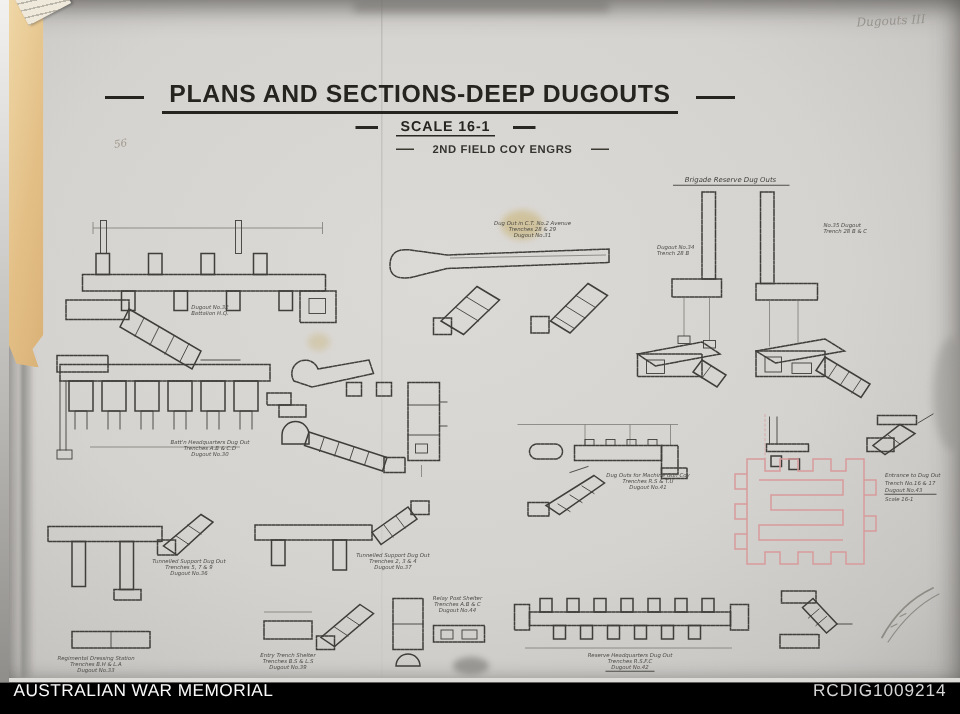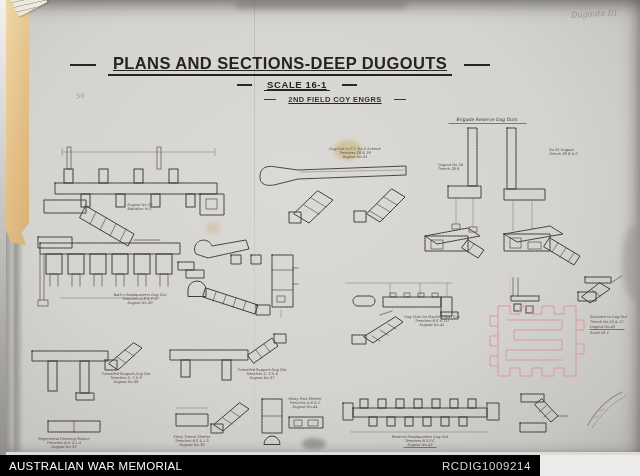--- a/index.html
+++ b/index.html
@@ -28,21 +28,21 @@
   
   .tape{position:absolute;left:6px;top:0;width:23px;height:245px;
         background:linear-gradient(100deg,#efd7a6,#e3bf86 55%,#d9b177);
         clip-path:polygon(0 0,100% 0,100% 91%,68% 95%,86% 100%,22% 99%,0 94%);
         box-shadow:2px 0 3px rgba(40,35,25,.3);}
   .tag{position:absolute;left:7px;top:-6px;width:32px;height:26px;background:#efe9db;
        transform:rotate(-28deg);transform-origin:left top;box-shadow:1px 1px 2px rgba(0,0,0,.3);
        background-image:repeating-linear-gradient(15deg,rgba(90,88,80,.35) 0 1px,transparent 1px 5px);}
   
   .titleblock{position:absolute;left:70px;top:54px;width:420px;color:#26241f;}
-  .trow{display:flex;align-items:center;justify-content:center;gap:12px;text-decoration:underline;}
+  .trow{display:flex;align-items:center;justify-content:center;gap:12px;}
   .rule{height:2px;width:26px;background:#26241f;}
   .rule-sm{height:1.5px;width:15px;background:#2a2823;}
   .rule-xs{height:1px;width:12px;background:#3a382f;}
   .title-text{font-size:16.5px;font-weight:700;letter-spacing:.4px;white-space:nowrap;
               border-bottom:2.2px solid #26241f;padding:0 5px 1px;}
   .scale-row{margin-top:3px;transform:translateX(17px);}
   .scale-text{font-size:9.5px;font-weight:700;letter-spacing:.6px;border-bottom:1.5px solid #2a2823;padding:0 3px;}
   .unit-row{margin-top:4px;transform:translateX(55px);}
   .unit-text{font-size:7.5px;font-weight:700;letter-spacing:.4px;color:#35332d;}
   
@@ -56,22 +56,22 @@
   .thin{stroke-width:.6;}
   .dot{stroke-dasharray:1.8 1.1;}
   .dim{stroke:#77756f;stroke-width:.5;fill:none;}
   .pink{stroke:#d79b9b;fill:none;stroke-width:1;}
   .pinkd{stroke:#d79b9b;fill:none;stroke-width:.5;stroke-dasharray:2 1.2;}
   .hand{stroke:#8d8b84;fill:none;stroke-linecap:round;}
   .cap{font:italic 3.6px "DejaVu Sans",sans-serif;fill:#4e4c47;text-anchor:middle;}
   .caph{font:italic 4.6px "DejaVu Sans",sans-serif;fill:#3e3c37;text-anchor:middle;}
   .capl{text-anchor:start;}
   
-  .footer{position:absolute;left:0;bottom:0;width:540px;height:21px;background:#000;
-          display:flex;align-items:center;justify-content:space-between;padding:0 9px;box-sizing:border-box;}
+  .footer{position:absolute;left:0;bottom:0;width:640px;height:21px;background:#000;
+          display:flex;justify-content:space-between;padding:0 9px;box-sizing:border-box;}
   .footer .fl{font-size:11.5px;letter-spacing:.3px;color:#fafafa;}
   .footer .fr{font-size:11.5px;letter-spacing:.6px;color:#d6d6d6;padding-left:16px;}
 </style>
 </head>
 <body>
 
 <div class="stage">
   <div class="backdrop"></div>
 
   <div class="paper">

